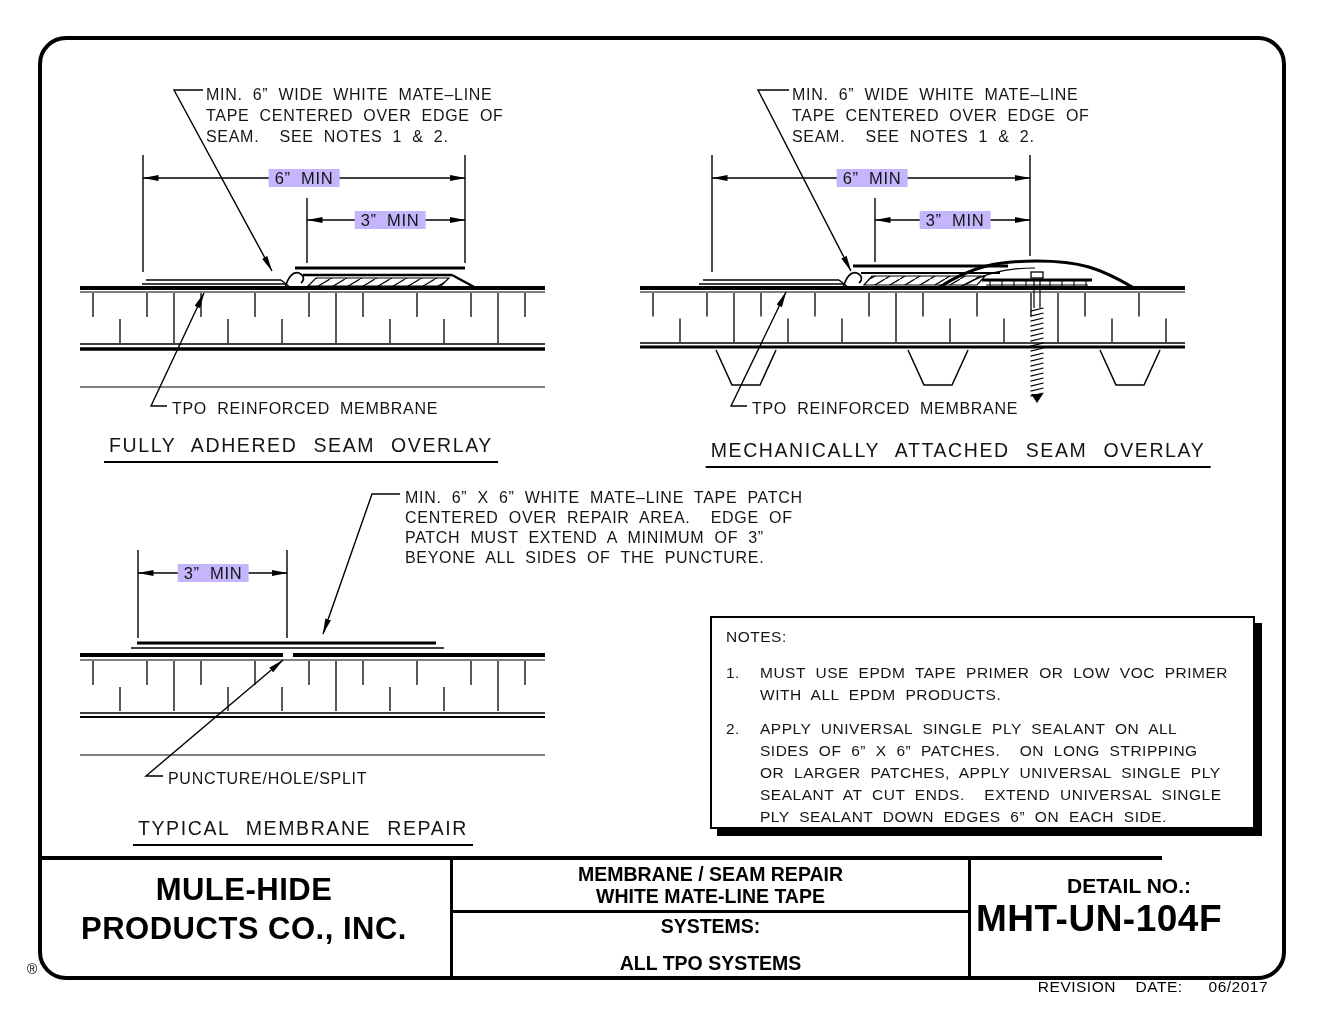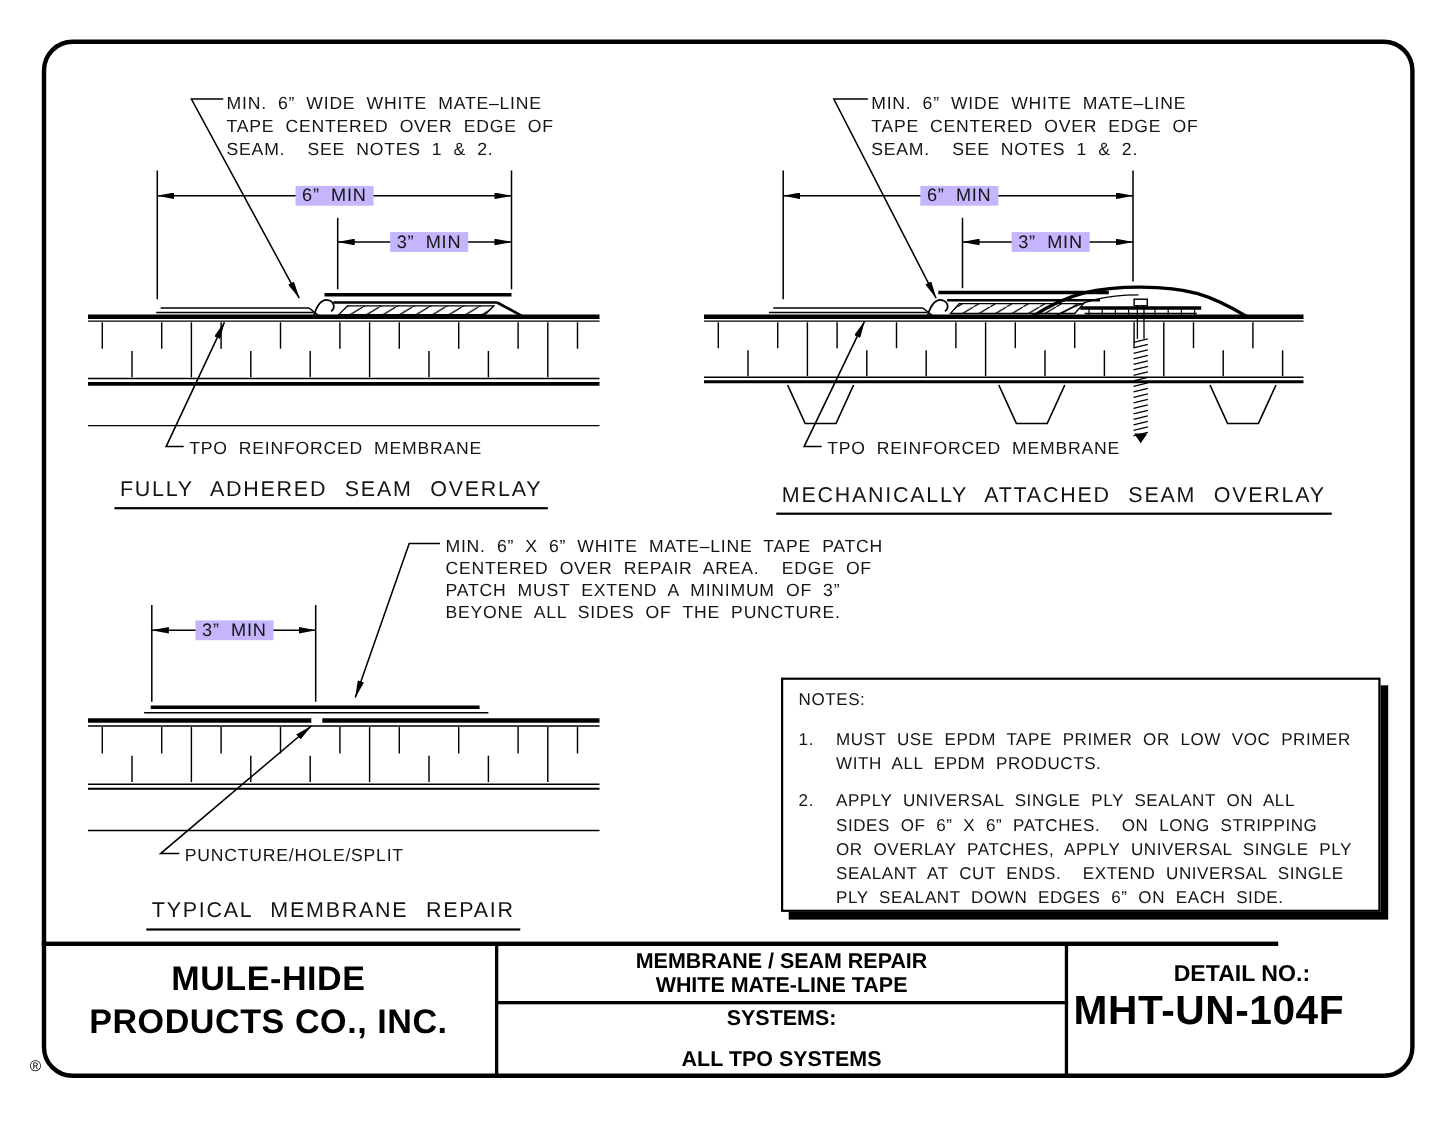--- a/index.html
+++ b/index.html
@@ -260,37 +260,40 @@
   <div class="dtitle" style="left:303px;top:817px">TYPICAL MEMBRANE REPAIR</div>
 
   <div id="notes-box">
     <div class="cad cad-sm abs" style="left:14px;top:8px">NOTES:</div>
     <div class="cad cad-sm abs" style="left:14px;top:44px">1.</div>
     <div class="cad cad-sm abs" style="left:48px;top:44px">MUST USE EPDM TAPE PRIMER OR LOW VOC PRIMER</div>
     <div class="cad cad-sm abs" style="left:48px;top:66px">WITH ALL EPDM PRODUCTS.</div>
     <div class="cad cad-sm abs" style="left:14px;top:100px">2.</div>
     <div class="cad cad-sm abs" style="left:48px;top:100px">APPLY UNIVERSAL SINGLE PLY SEALANT ON ALL</div>
     <div class="cad cad-sm abs" style="left:48px;top:122px">SIDES OF 6” X 6” PATCHES.  ON LONG STRIPPING</div>
-    <div class="cad cad-sm abs" style="left:48px;top:144px">OR OVERLAY PATCHES, APPLY UNIVERSAL SINGLE PLY</div>
+    <div class="cad cad-sm abs" style="left:48px;top:144px">OR LARGER PATCHES, APPLY UNIVERSAL SINGLE PLY</div>
     <div class="cad cad-sm abs" style="left:48px;top:166px">SEALANT AT CUT ENDS.  EXTEND UNIVERSAL SINGLE</div>
     <div class="cad cad-sm abs" style="left:48px;top:188px">PLY SEALANT DOWN EDGES 6” ON EACH SIDE.</div>
   </div>
 
   <div id="title-block">
     <div class="vline" style="left:412px"></div>
     <div class="vline" style="left:930px"></div>
     <div class="hline"></div>
     <div id="company" class="tb-text">
       <div>MULE-HIDE</div>
       <div>PRODUCTS CO., INC.</div>
     </div>
     <div id="subject" class="tb-text">
       <div>MEMBRANE / SEAM REPAIR</div>
       <div>WHITE MATE-LINE TAPE</div>
     </div>
     <div id="systems-label" class="tb-text">SYSTEMS:</div>
     <div id="systems-value" class="tb-text">ALL TPO SYSTEMS</div>
     <div id="detail-label" class="tb-text">DETAIL NO.:</div>
     <div id="detail-no" class="tb-text">MHT-UN-104F</div>
+    <div id="revision" class="tb-text cad cad-sm" style="position:absolute">
+      <span>REVISION  DATE:</span><span style="margin-left:26px">06/2017</span>
+    </div>
   </div>
 
   <div id="reg-mark">®</div>
 </div>
 
 </body></html>

